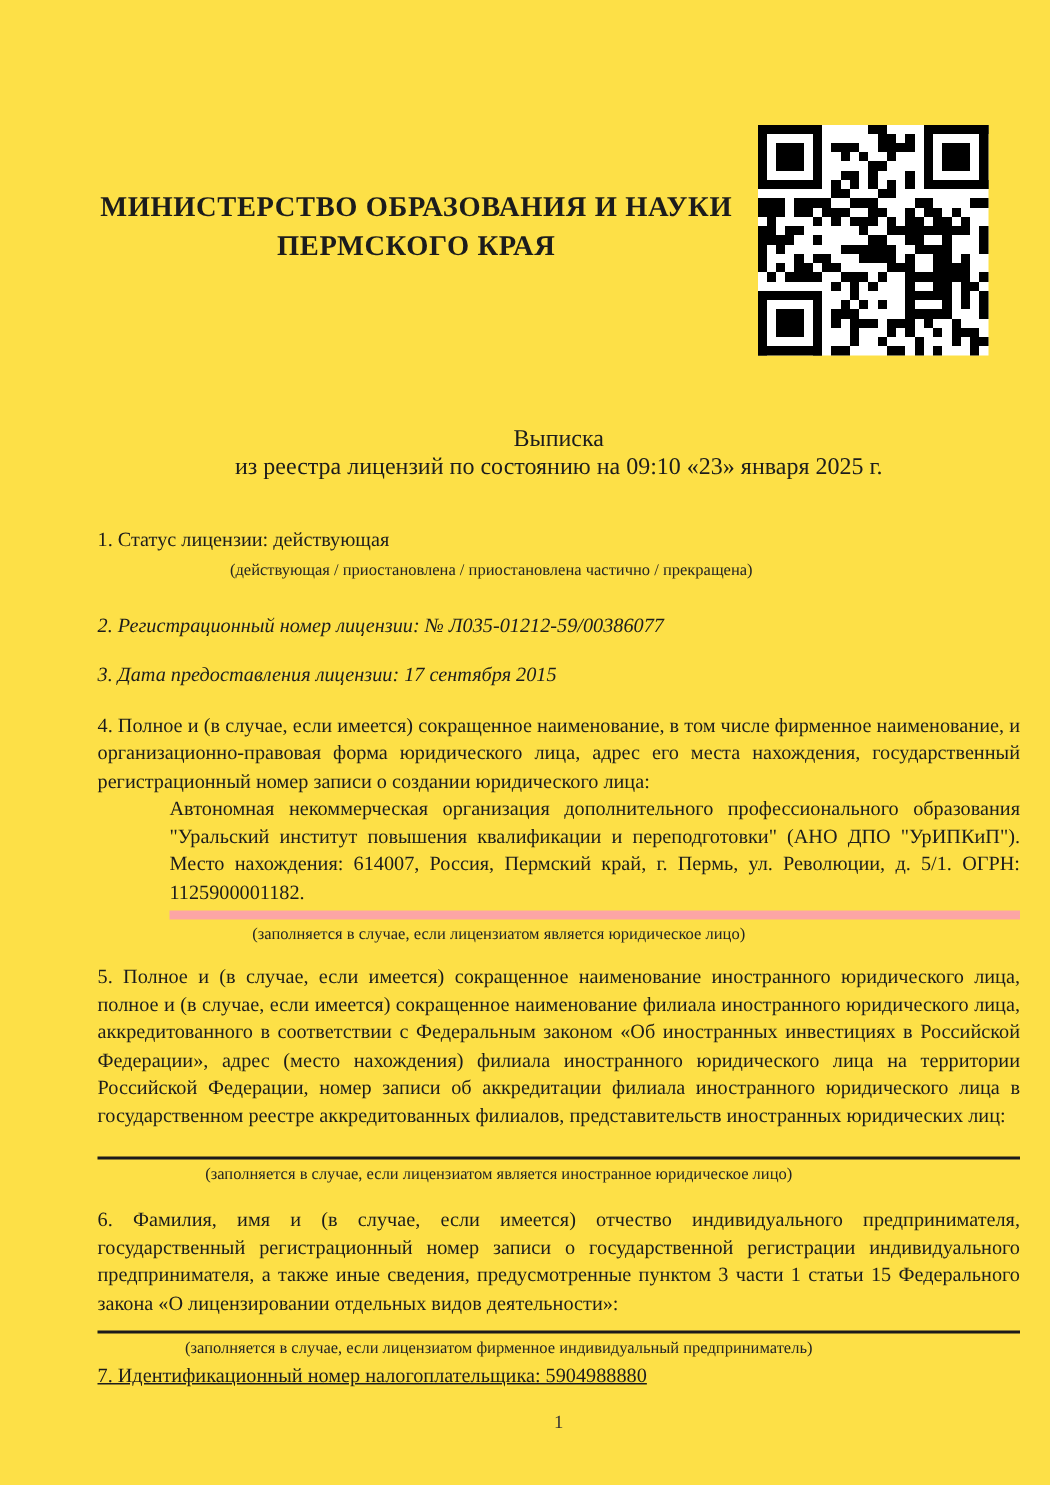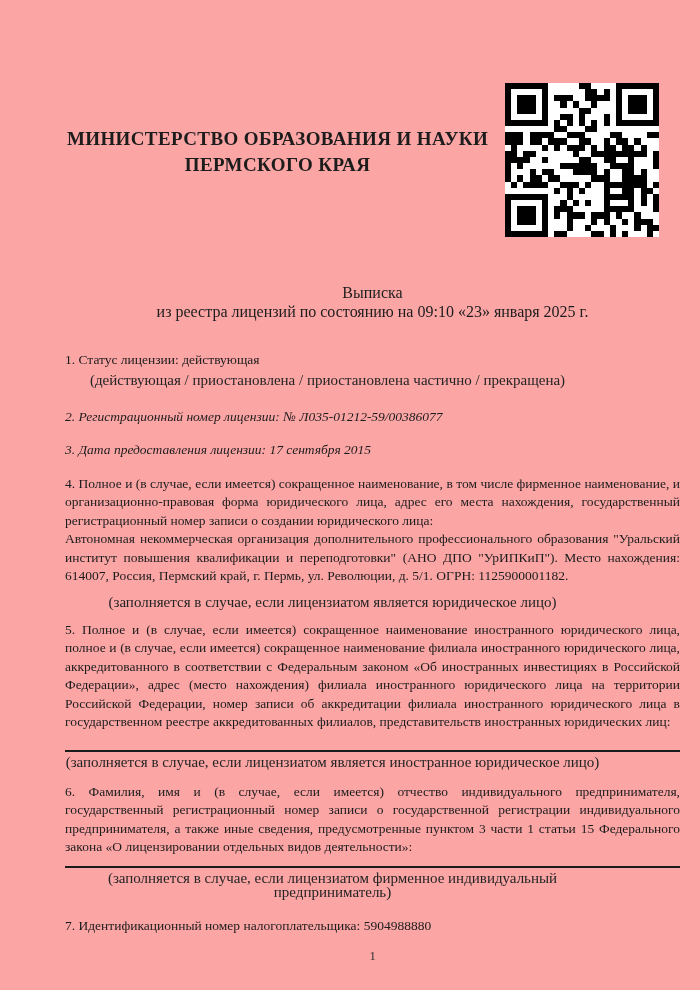--- a/index.html
+++ b/index.html
@@ -4,21 +4,21 @@
 <style>
   html, body {
     margin: 0;
     padding: 0;
     background: #ffffff;
   }
   .page {
     position: relative;
     width: 700px;
     height: 990px;
-    background: #fca5a5;
+    background: #fde047;
     overflow: hidden;
     font-family: "Liberation Serif", "DejaVu Serif", serif;
     color: #1c1c1c;
     box-sizing: border-box;
     padding: 0 20px 0 65px;
   }
   .qr {
     position: absolute;
     left: 505px;
     top: 83px;
@@ -49,45 +49,46 @@
     line-height: 19px;
   }
   .body-text {
     font-size: 13.5px;
     line-height: 18.5px;
   }
   .para {
     text-align: justify;
   }
   .note {
-    font-size: 15px;
+    font-size: 11px;
     line-height: 14px;
     text-align: center;
     padding-right: 80px;
     color: #242424;
   }
   .item-1 { margin-top: 30px; }
   .item-1 .note { margin-top: 3px; padding-right: 90px; }
   .item-2 { margin-top: 21px; font-style: italic; }
   .item-3 { margin-top: 15px; font-style: italic; }
   .item-4 { margin-top: 15px; }
   .item-4 .value {
-    border-bottom: 3px solid #fca5a5;
+    border-bottom: 6px solid #fca5a5;
     padding-bottom: 3px;
+    margin-left: 48px;
   }
   .item-4 .note { margin-top: 3px; }
   .item-5 { margin-top: 12px; }
   .item-6 { margin-top: 14px; }
   .blank-line {
     border-bottom: 2px solid #1b1b1b;
   }
   .blank-tall { height: 18px; }
   .blank-short { height: 9px; }
   .item-5 .note, .item-6 .note { margin-top: 3px; }
-  .item-7 { margin-top: 18px; }
+  .item-7 { margin-top: 2px; text-decoration: underline; }
   .footer-pagenum {
     margin-top: 14px;
     text-align: center;
     font-size: 12.5px;
     color: #333333;
   }
 </style>
 </head>
 <body>
 

